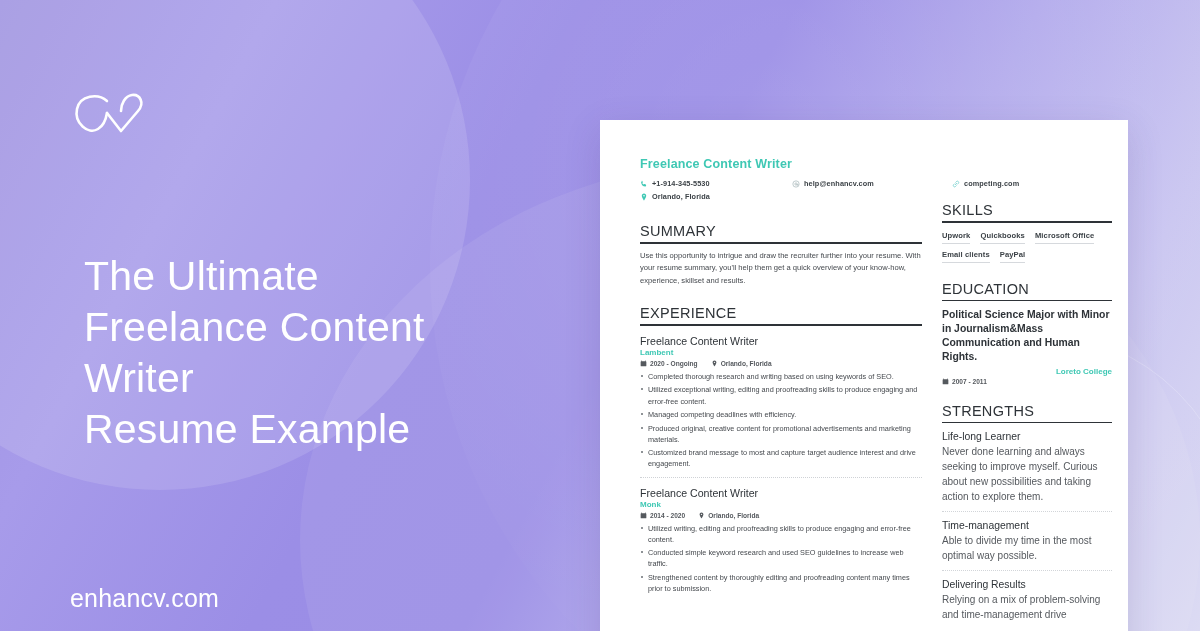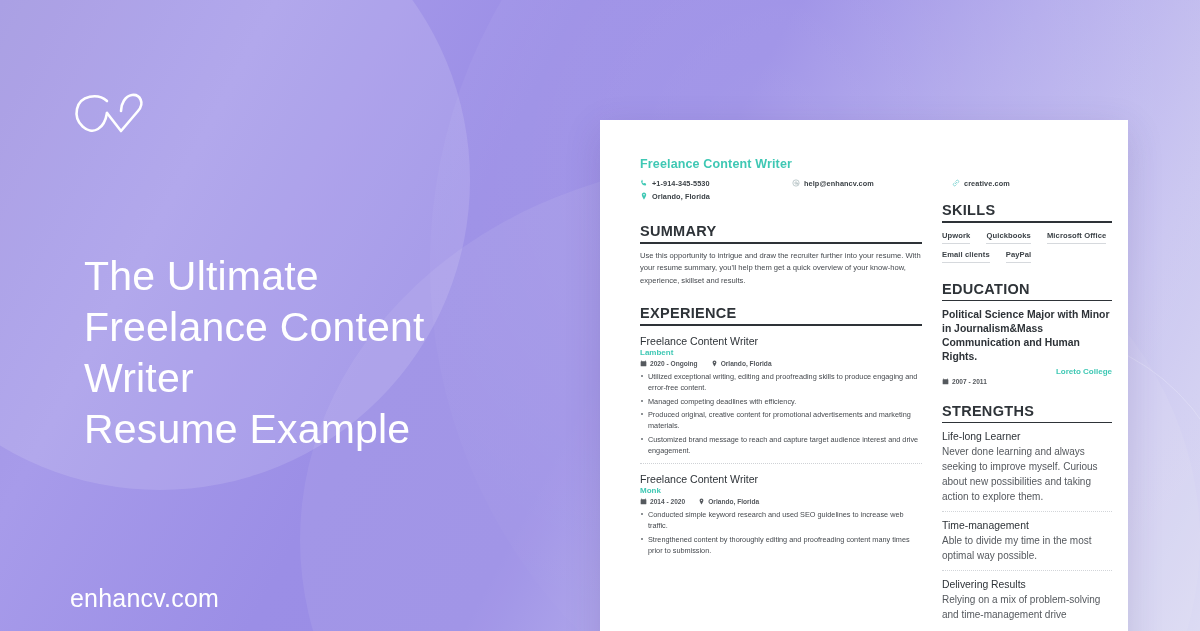--- a/index.html
+++ b/index.html
@@ -112,33 +112,33 @@
 
   .contacts {
     display: flex;
     margin-top: 8px;
     width: 460px;
   }
   .contact-col-a { width: 152px; }
   .contact-col-b { width: 160px; }
   .contact-col-c { width: 140px; }
   .contact-line {
-    display: flex; align-items: flex-start;
+    display: flex; align-items: flex-end;
     gap: 4px;
     font-size: 7.3px;
     font-weight: 700;
     color: #3c4247;
     margin-bottom: 4px;
     letter-spacing: 0.1px;
   }
   .ci { width: 8px; height: 8px; flex: none; display: block; }
 
   .sec-head {
     font-size: 14.5px;
-    font-weight: 700;
+    font-weight: 400;
     color: #2e3338;
     letter-spacing: 0.3px;
     margin-top: 18px;
   }
   .sec-rule { height: 2px; background: #2e3338; margin-top: 3px; }
   .sec-rule.thin { height: 1.6px; }
 
   .summary-text {
     margin-top: 6px;
     font-size: 7.6px;
@@ -166,21 +166,21 @@
   }
   .bullets li::before {
     content: "";
     position: absolute; left: 1px; top: 4px;
     width: 2px; height: 2px; border-radius: 50%;
     background: #6a6f75;
   }
   .job-sep { border-top: 1px dotted #cfd2d6; margin-top: 7px; }
 
   
-  .skill-tags { display: flex; flex-wrap: wrap; gap: 6px 16px; margin-top: 8px; }
+  .skill-tags { display: flex; flex-wrap: wrap; gap: 6px 10px; margin-top: 8px; }
   .skill-tag {
     font-size: 7.6px;
     font-weight: 700;
     color: #3c4247;
     border-bottom: 1px solid #d6d9dd;
     padding-bottom: 3px;
     letter-spacing: 0.1px;
   }
 
   .edu-degree {
@@ -265,21 +265,21 @@
 
           <div class="contact-col-c">
             <div class="contact-line">
               <span class="ci">
                 <svg viewBox="0 0 16 16" width="8" height="8" fill="none" stroke="#5fc9c6" stroke-width="1.4" stroke-linecap="round">
                   <path d="M6.6 9.4 9.4 6.6"></path>
                   <path d="M7.4 4.6 8.9 3.1a2.6 2.6 0 013.7 3.7L11.1 8.3"></path>
                   <path d="M8.6 11.4 7.1 12.9a2.6 2.6 0 01-3.7-3.7L4.9 7.7"></path>
                 </svg>
               </span>
-              <span>creative.com</span>
+              <span>competing.com</span>
             </div>
           </div>
         </div>
 
         <div class="sec-head">SUMMARY</div>
         <div class="sec-rule"></div>
         <div class="summary-text">Use this opportunity to intrigue and draw the recruiter further into your resume. With your resume summary, you'll help them get a quick overview of your know-how, experience, skillset and results.</div>
 
         <div class="sec-head">EXPERIENCE</div>
         <div class="sec-rule"></div>
@@ -301,24 +301,25 @@
             <div class="meta-item">
               <span class="mi">
                 <svg viewBox="0 0 16 16" width="7" height="7" fill="#55595e">
                   <path d="M8 1C5.5 1 3.6 3 3.6 5.4 3.6 8.8 8 15 8 15s4.4-6.2 4.4-9.6C12.4 3 10.5 1 8 1zm0 6a1.6 1.6 0 110-3.2A1.6 1.6 0 018 7z"></path>
                 </svg>
               </span>
               <span>Orlando, Florida</span>
             </div>
           </div>
           <ul class="bullets">
+            <li>Completed thorough research and writing based on using keywords of SEO.</li>
             <li>Utilized exceptional writing, editing and proofreading skills to produce engaging and error-free content.</li>
             <li>Managed competing deadlines with efficiency.</li>
             <li>Produced original, creative content for promotional advertisements and marketing materials.</li>
-            <li>Customized brand message to reach and capture target audience interest and drive engagement.</li>
+            <li>Customized brand message to most and capture target audience interest and drive engagement.</li>
           </ul>
           <div class="job-sep"></div>
         </div>
 
         <div class="job">
           <div class="job-title">Freelance Content Writer</div>
           <div class="job-org">Monk</div>
           <div class="job-meta">
             <div class="meta-item">
               <span class="mi">
@@ -333,20 +334,21 @@
             <div class="meta-item">
               <span class="mi">
                 <svg viewBox="0 0 16 16" width="7" height="7" fill="#55595e">
                   <path d="M8 1C5.5 1 3.6 3 3.6 5.4 3.6 8.8 8 15 8 15s4.4-6.2 4.4-9.6C12.4 3 10.5 1 8 1zm0 6a1.6 1.6 0 110-3.2A1.6 1.6 0 018 7z"></path>
                 </svg>
               </span>
               <span>Orlando, Florida</span>
             </div>
           </div>
           <ul class="bullets">
+            <li>Utilized writing, editing and proofreading skills to produce engaging and error-free content.</li>
             <li>Conducted simple keyword research and used SEO guidelines to increase web traffic.</li>
             <li>Strengthened content by thoroughly editing and proofreading content many times prior to submission.</li>
           </ul>
 
         </div>
 
       </div>
 
       <div class="col-side">
 

